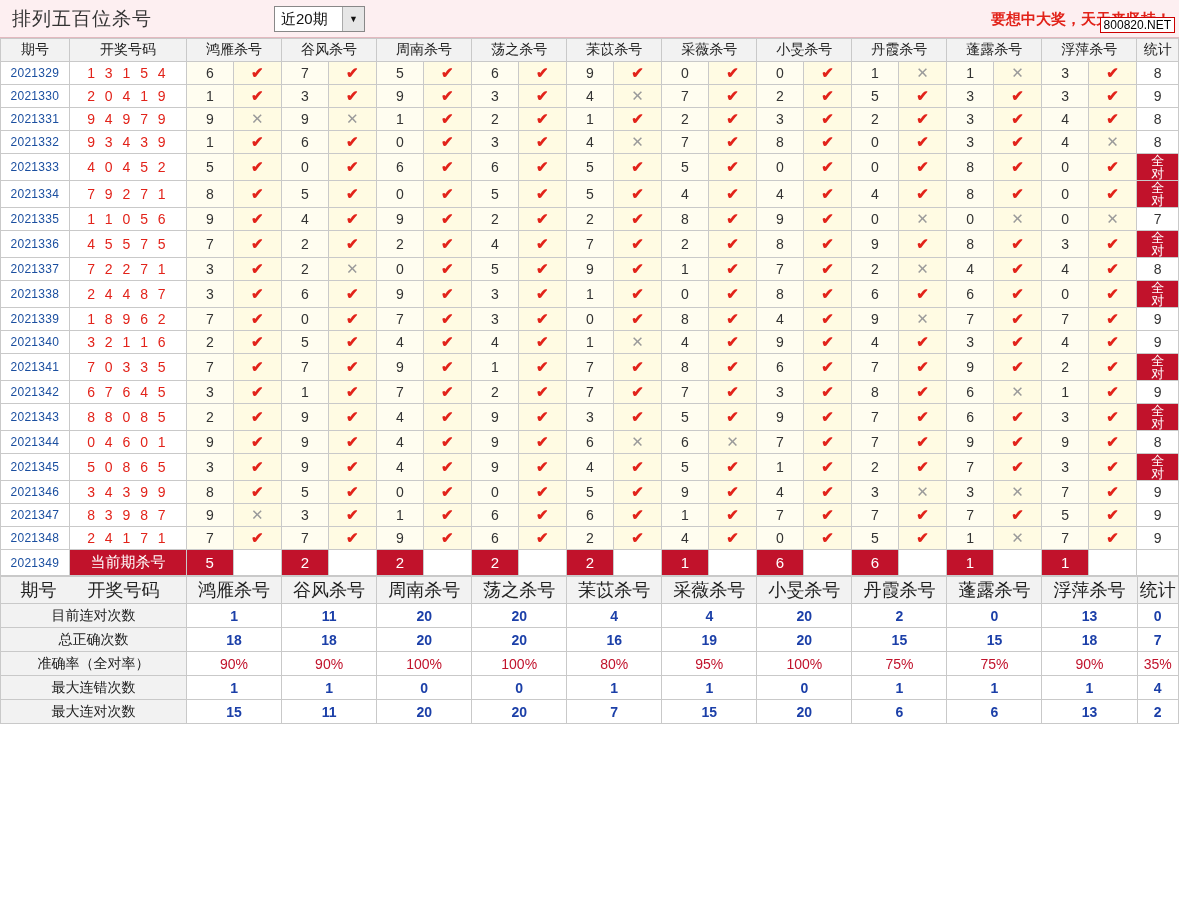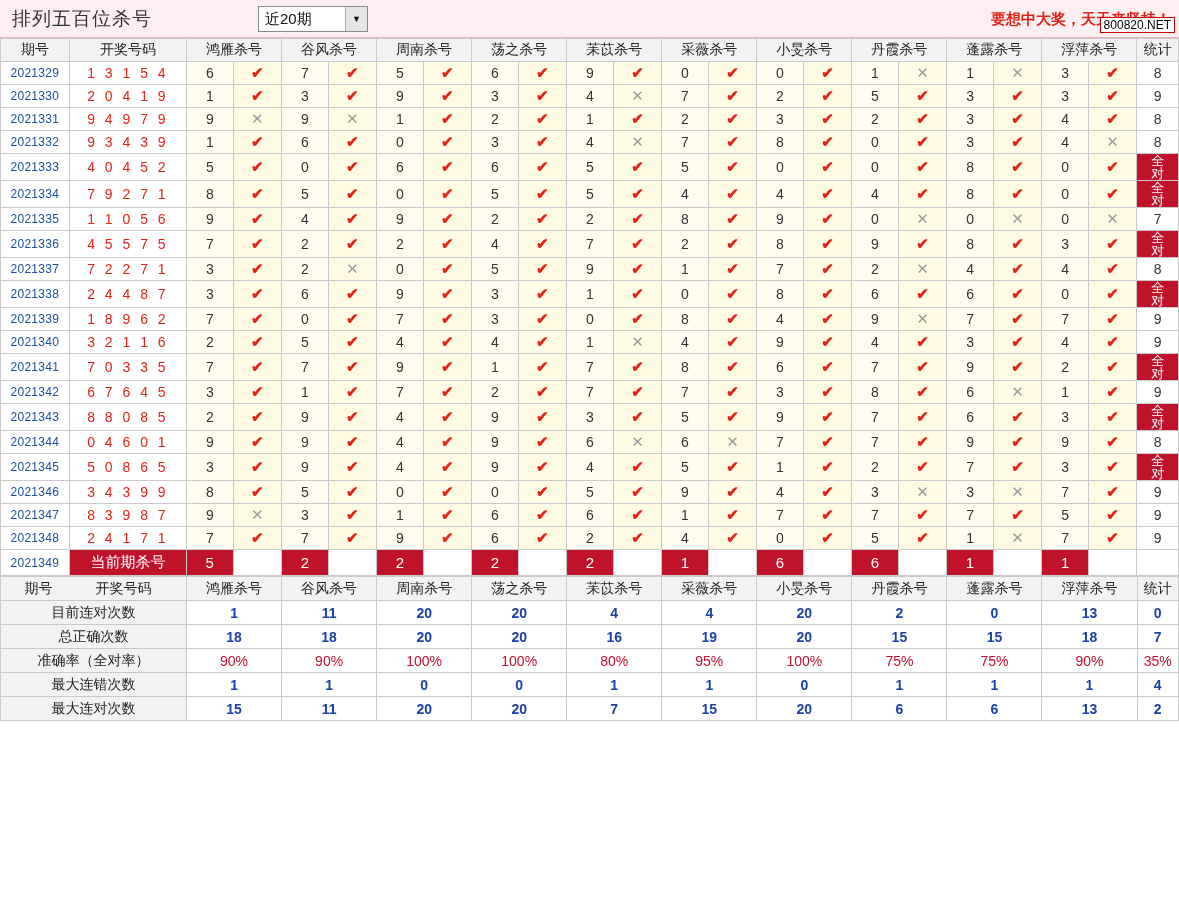--- a/index.html
+++ b/index.html
@@ -23,22 +23,22 @@
   }
   .topbar .title {
     font-size: 19px;
     color: #333;
     margin-left: 12px;
     letter-spacing: 1px;
     white-space: nowrap;
   }
   .period-select {
     position: absolute;
-    left: 258px; top: 6px;
-    width: 110px; height: 26px;
+    left: 274px; top: 6px;
+    width: 91px; height: 26px;
     border: 1px solid #888;
     background: #fff;
     display: flex;
     align-items: center;
     font-size: 15px;
     color: #111;
     padding-left: 6px;
   }
   .period-select .caret {
     position: absolute; right: 0; top: 0;
@@ -149,21 +149,21 @@
     text-align: center;
     height: 24px;
     font-size: 14px;
   }
   table.stats td.rowlab {
     background: #f2f2f2;
     color: #222;
   }
   table.stats td.v { color:#1b3fa8; font-weight: bold; }
   table.stats td.pct { color:#c1122b; font-weight: normal; }
-  table.stats td.hd { background:#f2f2f2; color:#222; font-size:14px; }
+  table.stats td.hd { background:#f2f2f2; color:#222; font-size:18px; }
 </style>
 </head>
 <body>
 
 <div class="topbar">
   <div class="title">排列五百位杀号</div>
   <div class="period-select">
     <span>近20期</span>
     <span class="caret">▼</span>
   </div>

